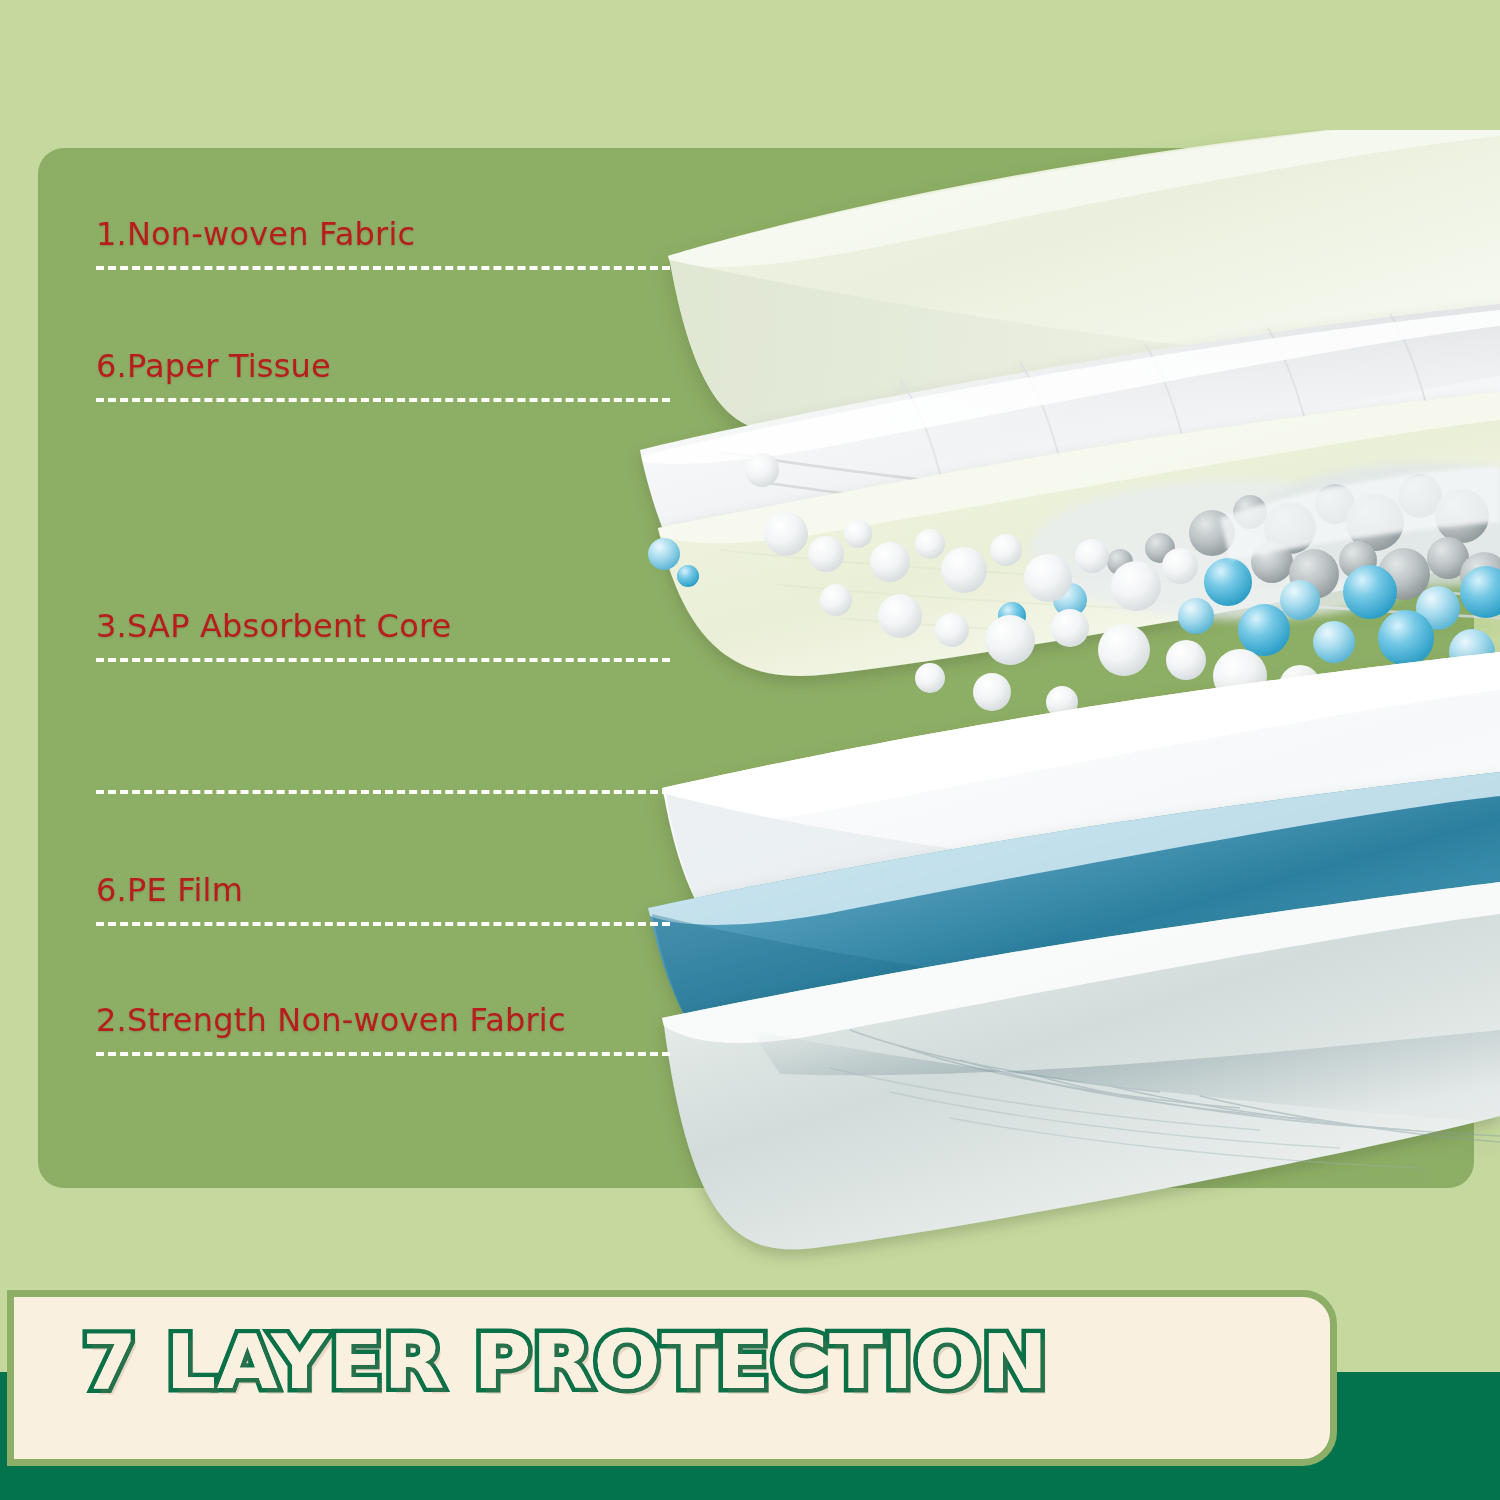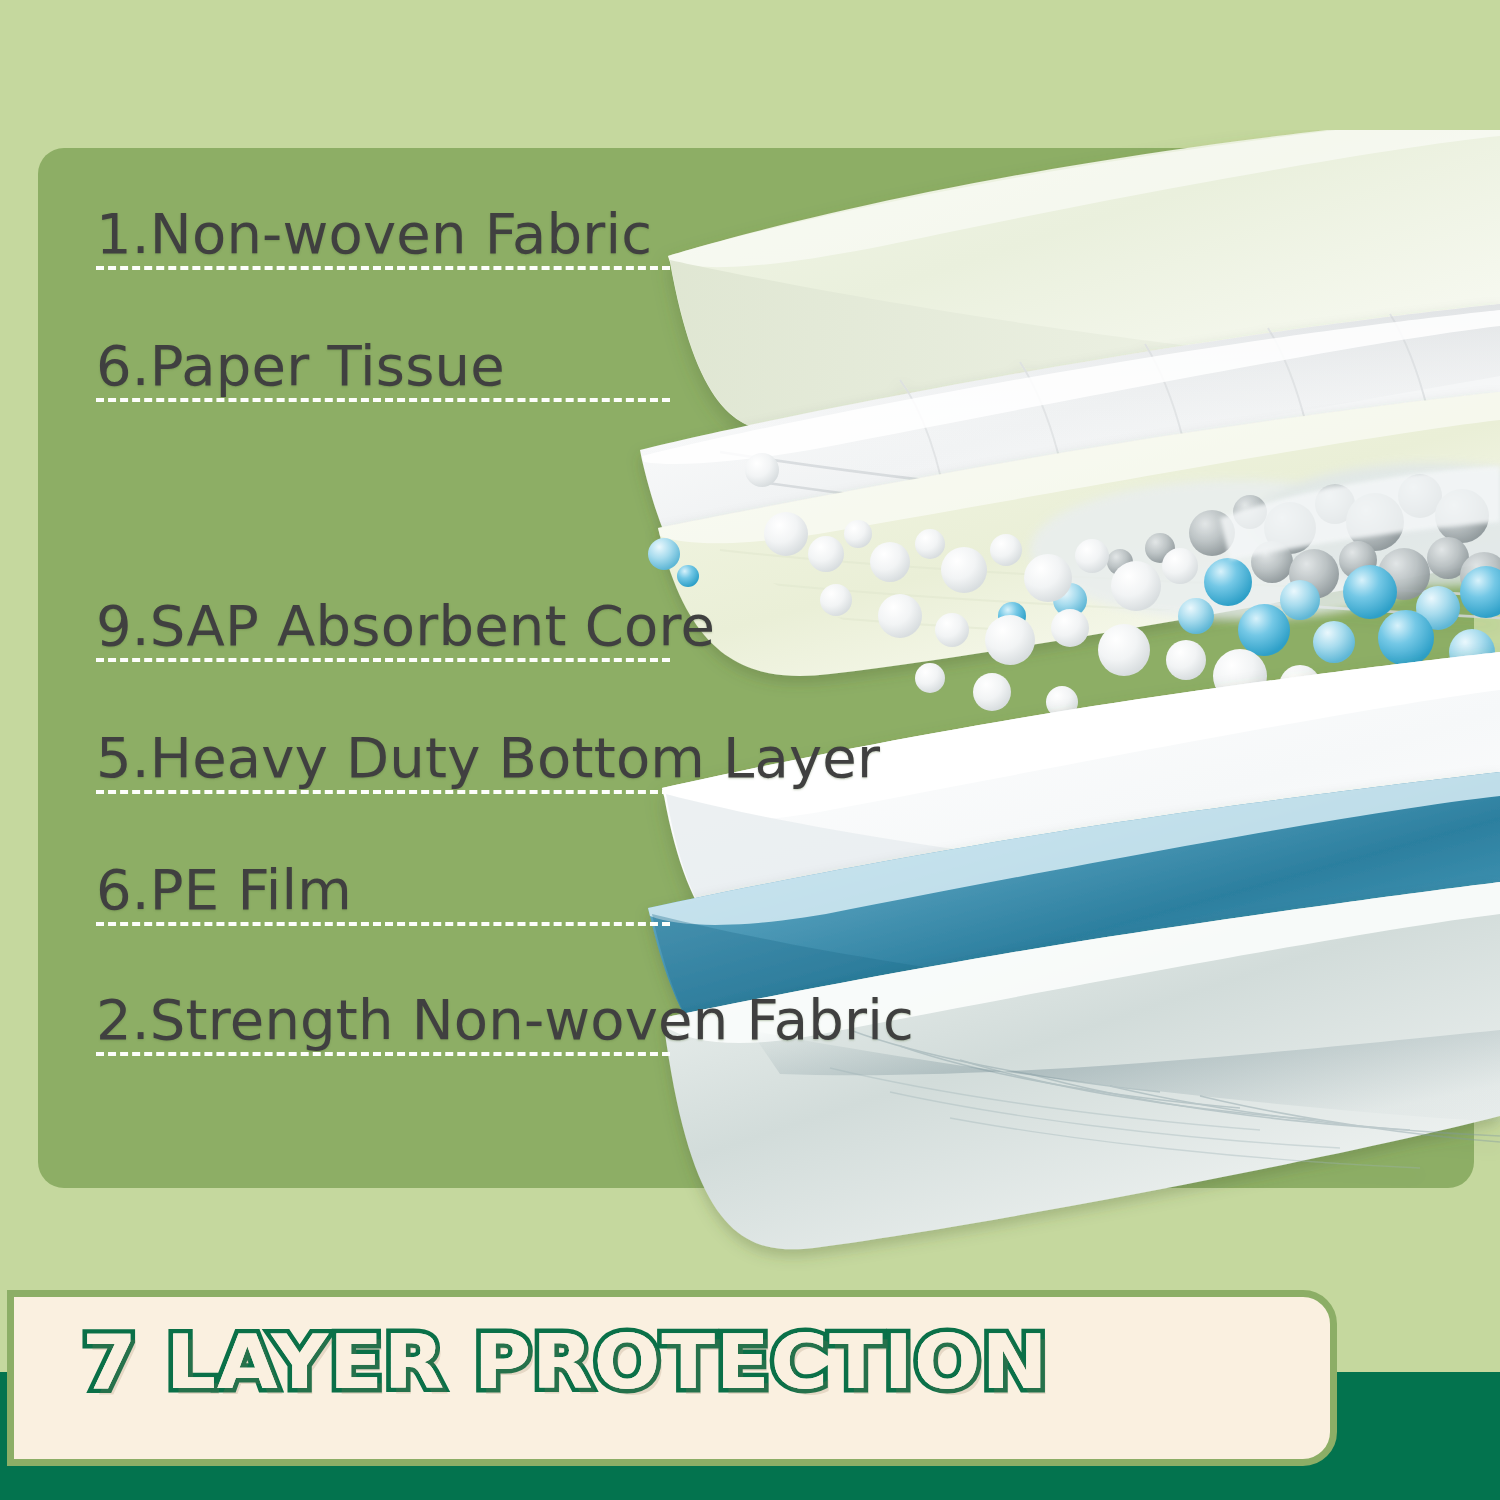--- a/index.html
+++ b/index.html
@@ -17,22 +17,22 @@
   
   .panel{
     position:absolute;left:38px;top:148px;width:1436px;height:1040px;
     background:#8dae65;border-radius:26px;
   }
 
   
   .labels{position:absolute;left:0;top:0;width:1500px;height:1290px;}
   .row{position:absolute;left:96px;}
   .row .txt{
-    position:absolute;left:0;bottom:8px;white-space:nowrap;
-    color:#404040;font-size:56px;letter-spacing:.2px;line-height:1;
+    position:absolute;left:0;bottom:20px;white-space:nowrap;
+    color:#b91c1c;font-size:32px;letter-spacing:.2px;line-height:1;
     font-family:"DejaVu Sans","Liberation Sans",sans-serif;
     font-weight:400;
     text-shadow:0 1px 2px rgba(80,110,55,.35);
   }
   .row .dash{
     position:absolute;left:0;bottom:0;height:0;
     border-top:4px dashed #fdfefb;
   }
 
   
@@ -356,26 +356,25 @@
       <div class="dash" style="width:574px;"></div>
     </div>
 
     <div class="row" style="top:282px;width:574px;height:120px;">
       <div class="txt">6.Paper Tissue</div>
       <div class="dash" style="width:574px;"></div>
     </div>
 
 
     <div class="row" style="top:542px;width:574px;height:120px;">
-      <div class="txt">9.SAP Absorbent Core</div>
+      <div class="txt">3.SAP Absorbent Core</div>
       <div class="dash" style="width:574px;"></div>
     </div>
 
     <div class="row" style="top:674px;width:574px;height:120px;">
-      <div class="txt">5.Heavy Duty Bottom Layer</div>
       <div class="dash" style="width:574px;"></div>
     </div>
 
     <div class="row" style="top:806px;width:574px;height:120px;">
       <div class="txt">6.PE Film</div>
       <div class="dash" style="width:574px;"></div>
     </div>
 
     <div class="row" style="top:936px;width:574px;height:120px;">
       <div class="txt">2.Strength Non-woven Fabric</div>

